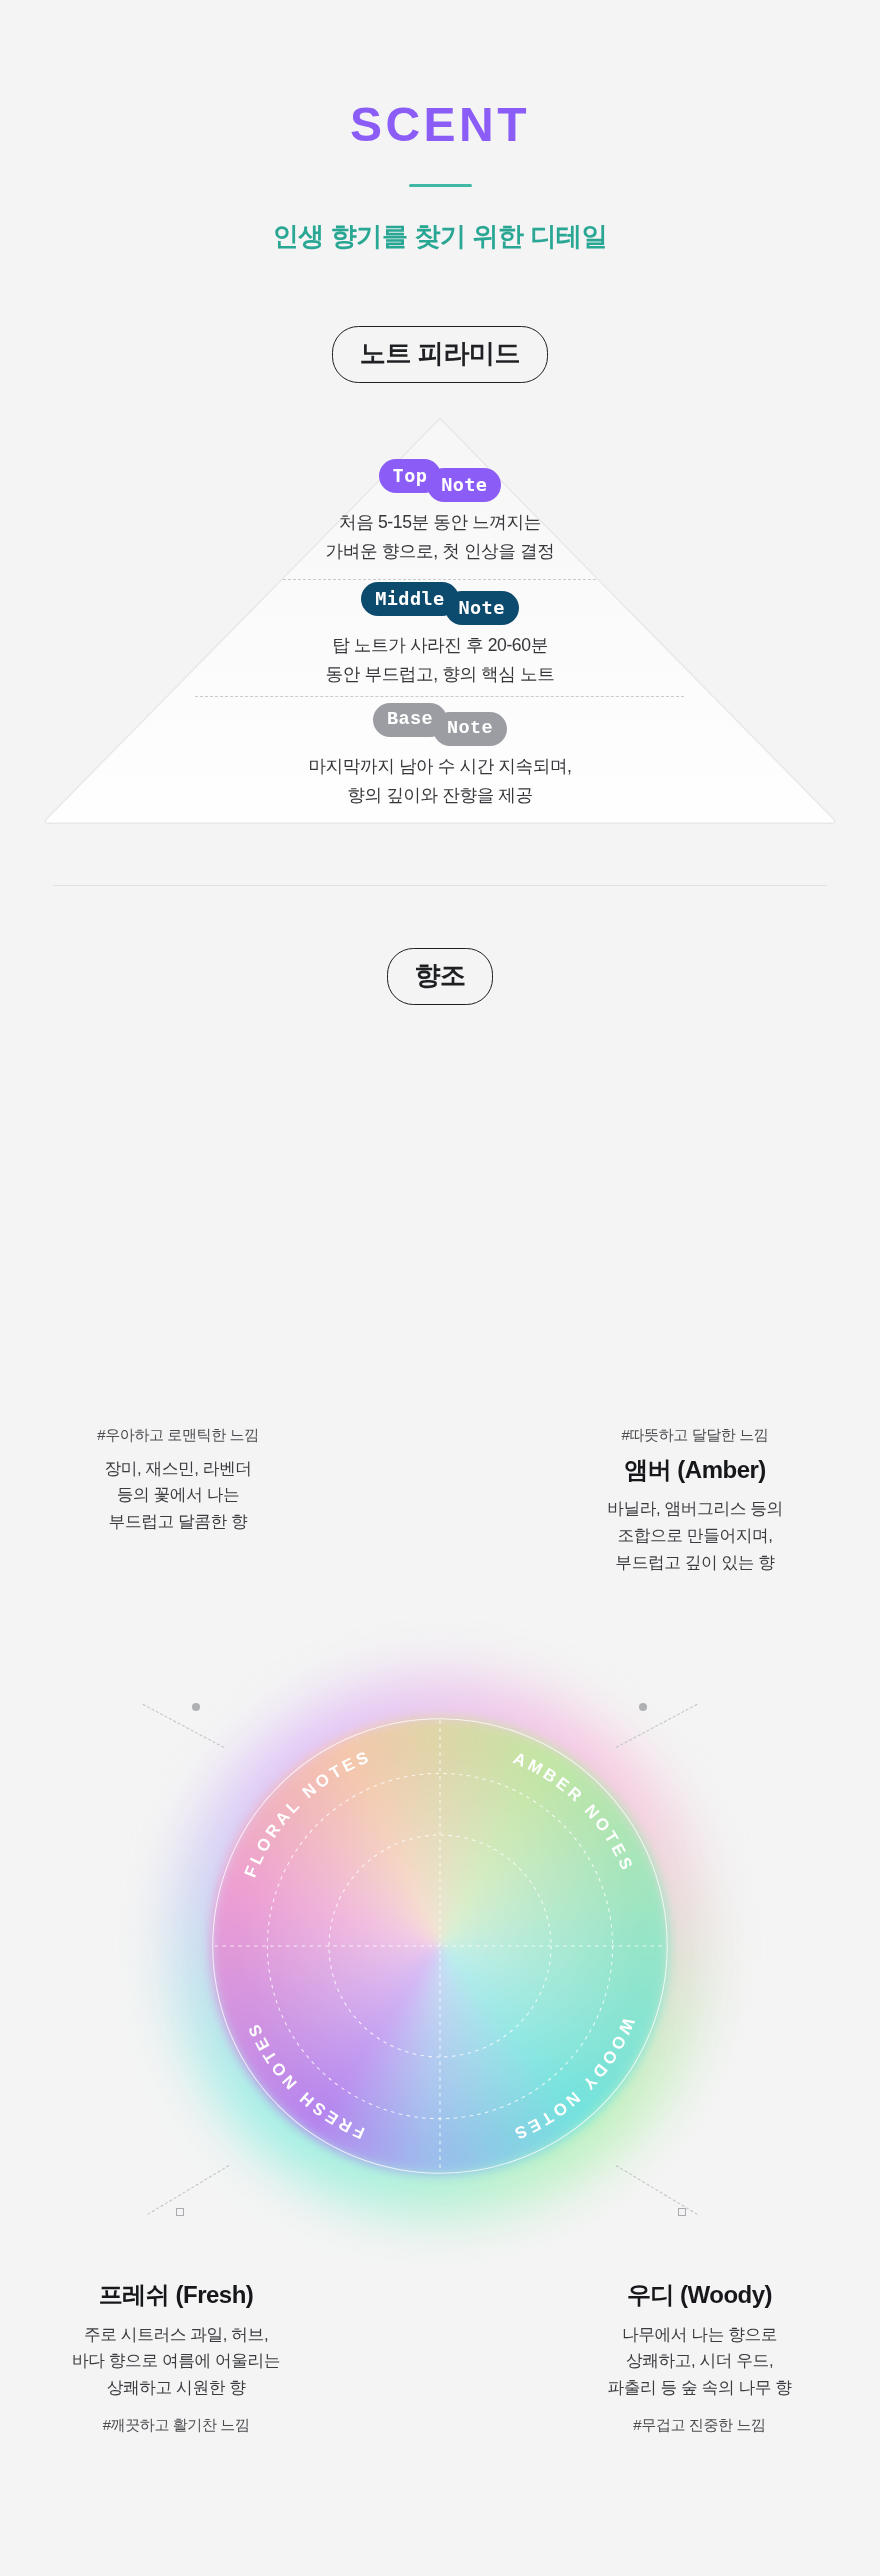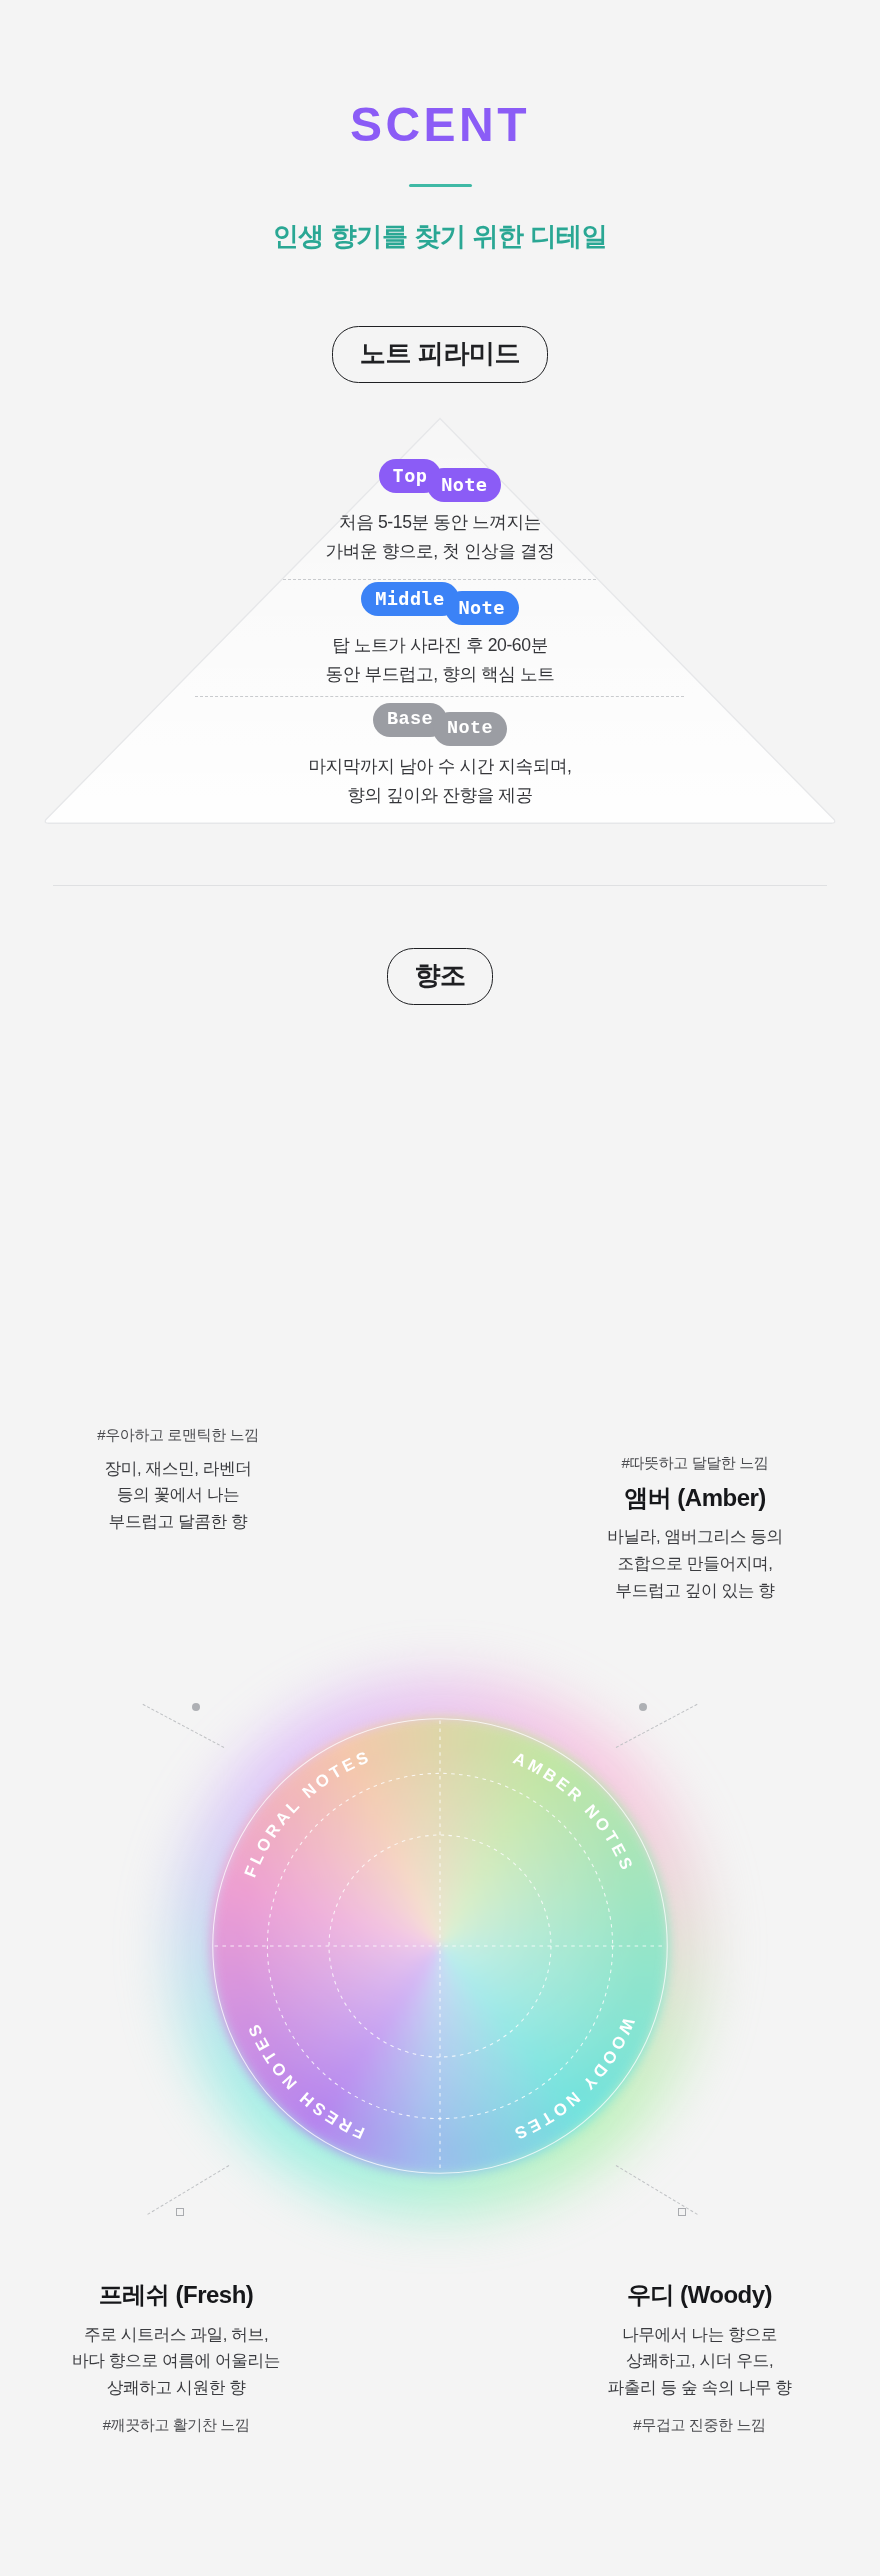--- a/index.html
+++ b/index.html
@@ -89,21 +89,21 @@
     border-radius: 17.6px;
     padding: 6.2px 14px 7px;
     font-family: "DejaVu Sans Mono", monospace;
     font-size: 18.5px;
     font-weight: bold;
     color: #ffffff;
     letter-spacing: 0.4px;
     vertical-align: middle;
   }
   .chip.dark { background: #8b5cf6; }
-  .chip.mid  { background: #3b82f6; }
+  .chip.mid  { background: #0c4a6e; }
   .chip.light{ background: #9b9da3; font-family: Liberation Mono, monospace; }
   .chip.second {
     margin-left: -14px;
     position: relative;
     top: 8.8px;
   }
   .note-desc {
     margin-top: 14px;
     font-size: 17.6px;
     line-height: 1.65;
@@ -285,21 +285,21 @@
 
   <div class="fam-text" style="left:33px; top:1426px;">
     <div class="fam-tag">#우아하고 로맨틱한 느낌</div>
     <div class="fam-desc">
       <div>장미, 재스민, 라벤더</div>
       <div>등의 꽃에서 나는</div>
       <div>부드럽고 달콤한 향</div>
     </div>
   </div>
 
-  <div class="fam-text" style="left:550px; top:1426px;margin-top:28px;">
+  <div class="fam-text" style="left:550px; top:1426px;">
     <div class="fam-tag">#따뜻하고 달달한 느낌</div>
     <div class="fam-name">앰버 (Amber)</div>
     <div class="fam-desc">
       <div>바닐라, 앰버그리스 등의</div>
       <div>조합으로 만들어지며,</div>
       <div>부드럽고 깊이 있는 향</div>
     </div>
   </div>
 
   <div class="wheel-area">

